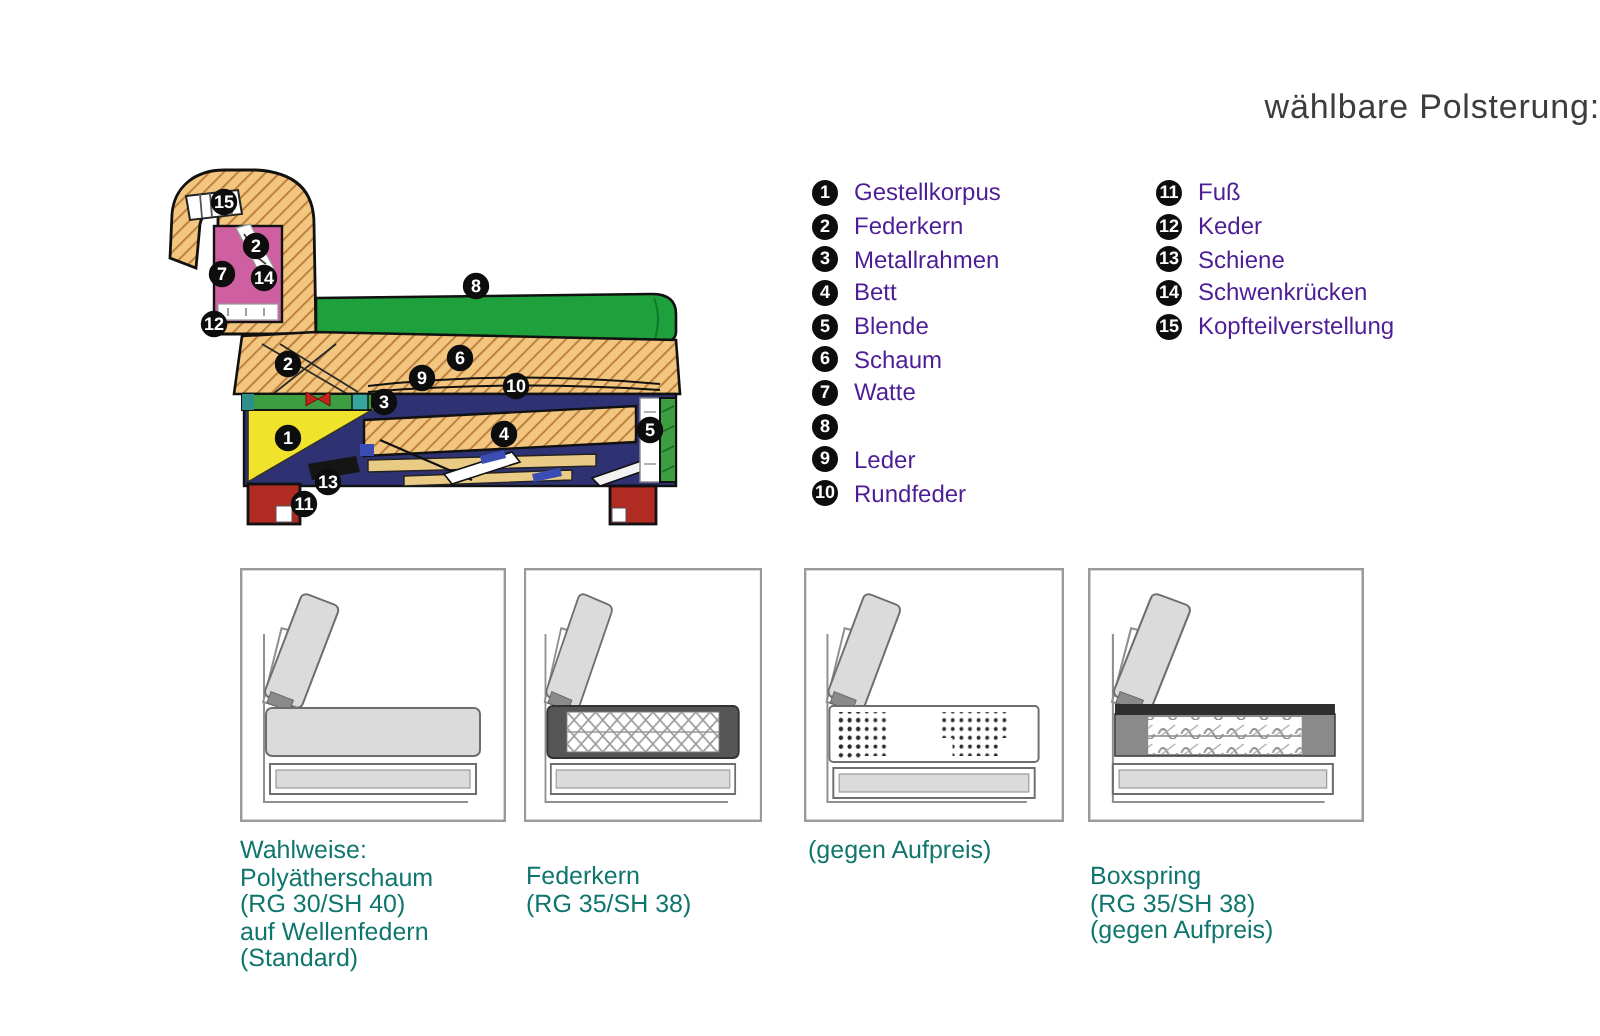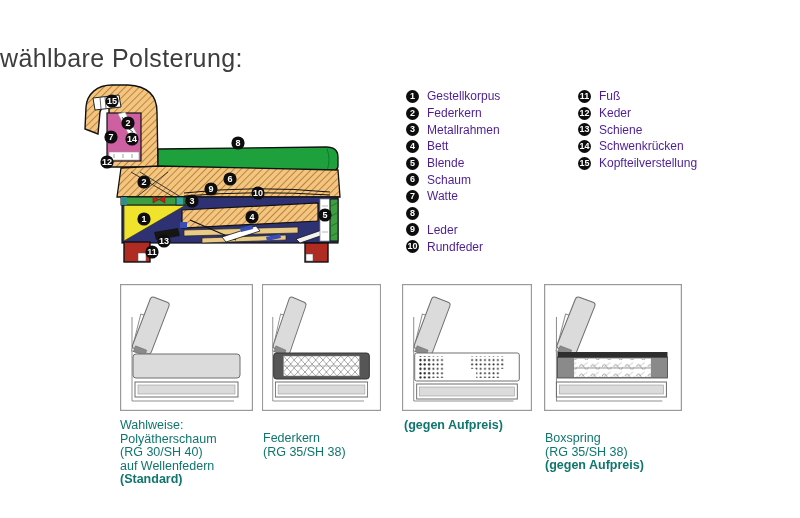--- a/index.html
+++ b/index.html
@@ -1,42 +1,42 @@
 <!DOCTYPE html>
 <html><head>
 <meta charset="utf-8">
 <style>
   html,body{margin:0;padding:0}
   body{
     width:800px;height:518px;position:relative;background:#ffffff;
     font-family:"Liberation Sans",sans-serif;overflow:hidden;
   }
   .title{
-    position:absolute;left:0;right:0;top:44px;text-align:left;
-    font-size:25px;font-weight:300;color:#3d3d3d;letter-spacing:.4px;
+    position:absolute;left:0;right:0;top:44px;text-align:right;
+    font-size:17px;font-weight:300;color:#3d3d3d;letter-spacing:.4px;
   }
   .legend-col{position:absolute;top:88px}
   .legend-col.c1{left:406px}
   .legend-col.c2{left:578px}
   .lg-row{display:flex;align-items:center;height:16.7px;gap:8px}
   .badge{
     flex:0 0 13px;width:13px;height:13px;border-radius:50%;
     background:#0d0d0d;color:#fff;font-size:9px;font-weight:700;
     display:flex;align-items:center;justify-content:center;line-height:1;
   }
   .lg-label{font-size:12px;color:#4c1d95;white-space:nowrap}
   .diagram-svg{position:absolute;left:80px;top:82px}
   .opt-svg{position:absolute;top:284px}
   #opt1{left:120px}#opt2{left:262px}#opt3{left:402px}#opt4{left:544px}
   .caption{position:absolute;font-size:12.5px;line-height:13.6px;color:#0f766e;white-space:nowrap}
   #cap1{left:120px;top:419px}
   #cap2{left:263px;top:432px}
   #cap3{left:404px;top:419px}
   #cap4{left:545px;top:432px}
-  .caption .b{font-weight:700}
+  .caption .b{font-weight:400}
 </style>
 </head>
 <body>
 
 <svg width="0" height="0" style="position:absolute" aria-hidden="true">
   <defs>
     <pattern id="hatch" width="5" height="5" patternUnits="userSpaceOnUse" patternTransform="rotate(45)">
       <rect width="5" height="5" fill="#F2C67E"></rect>
       <line x1="0" y1="0" x2="0" y2="5" stroke="#B9793B" stroke-width="1.8"></line>
     </pattern>

